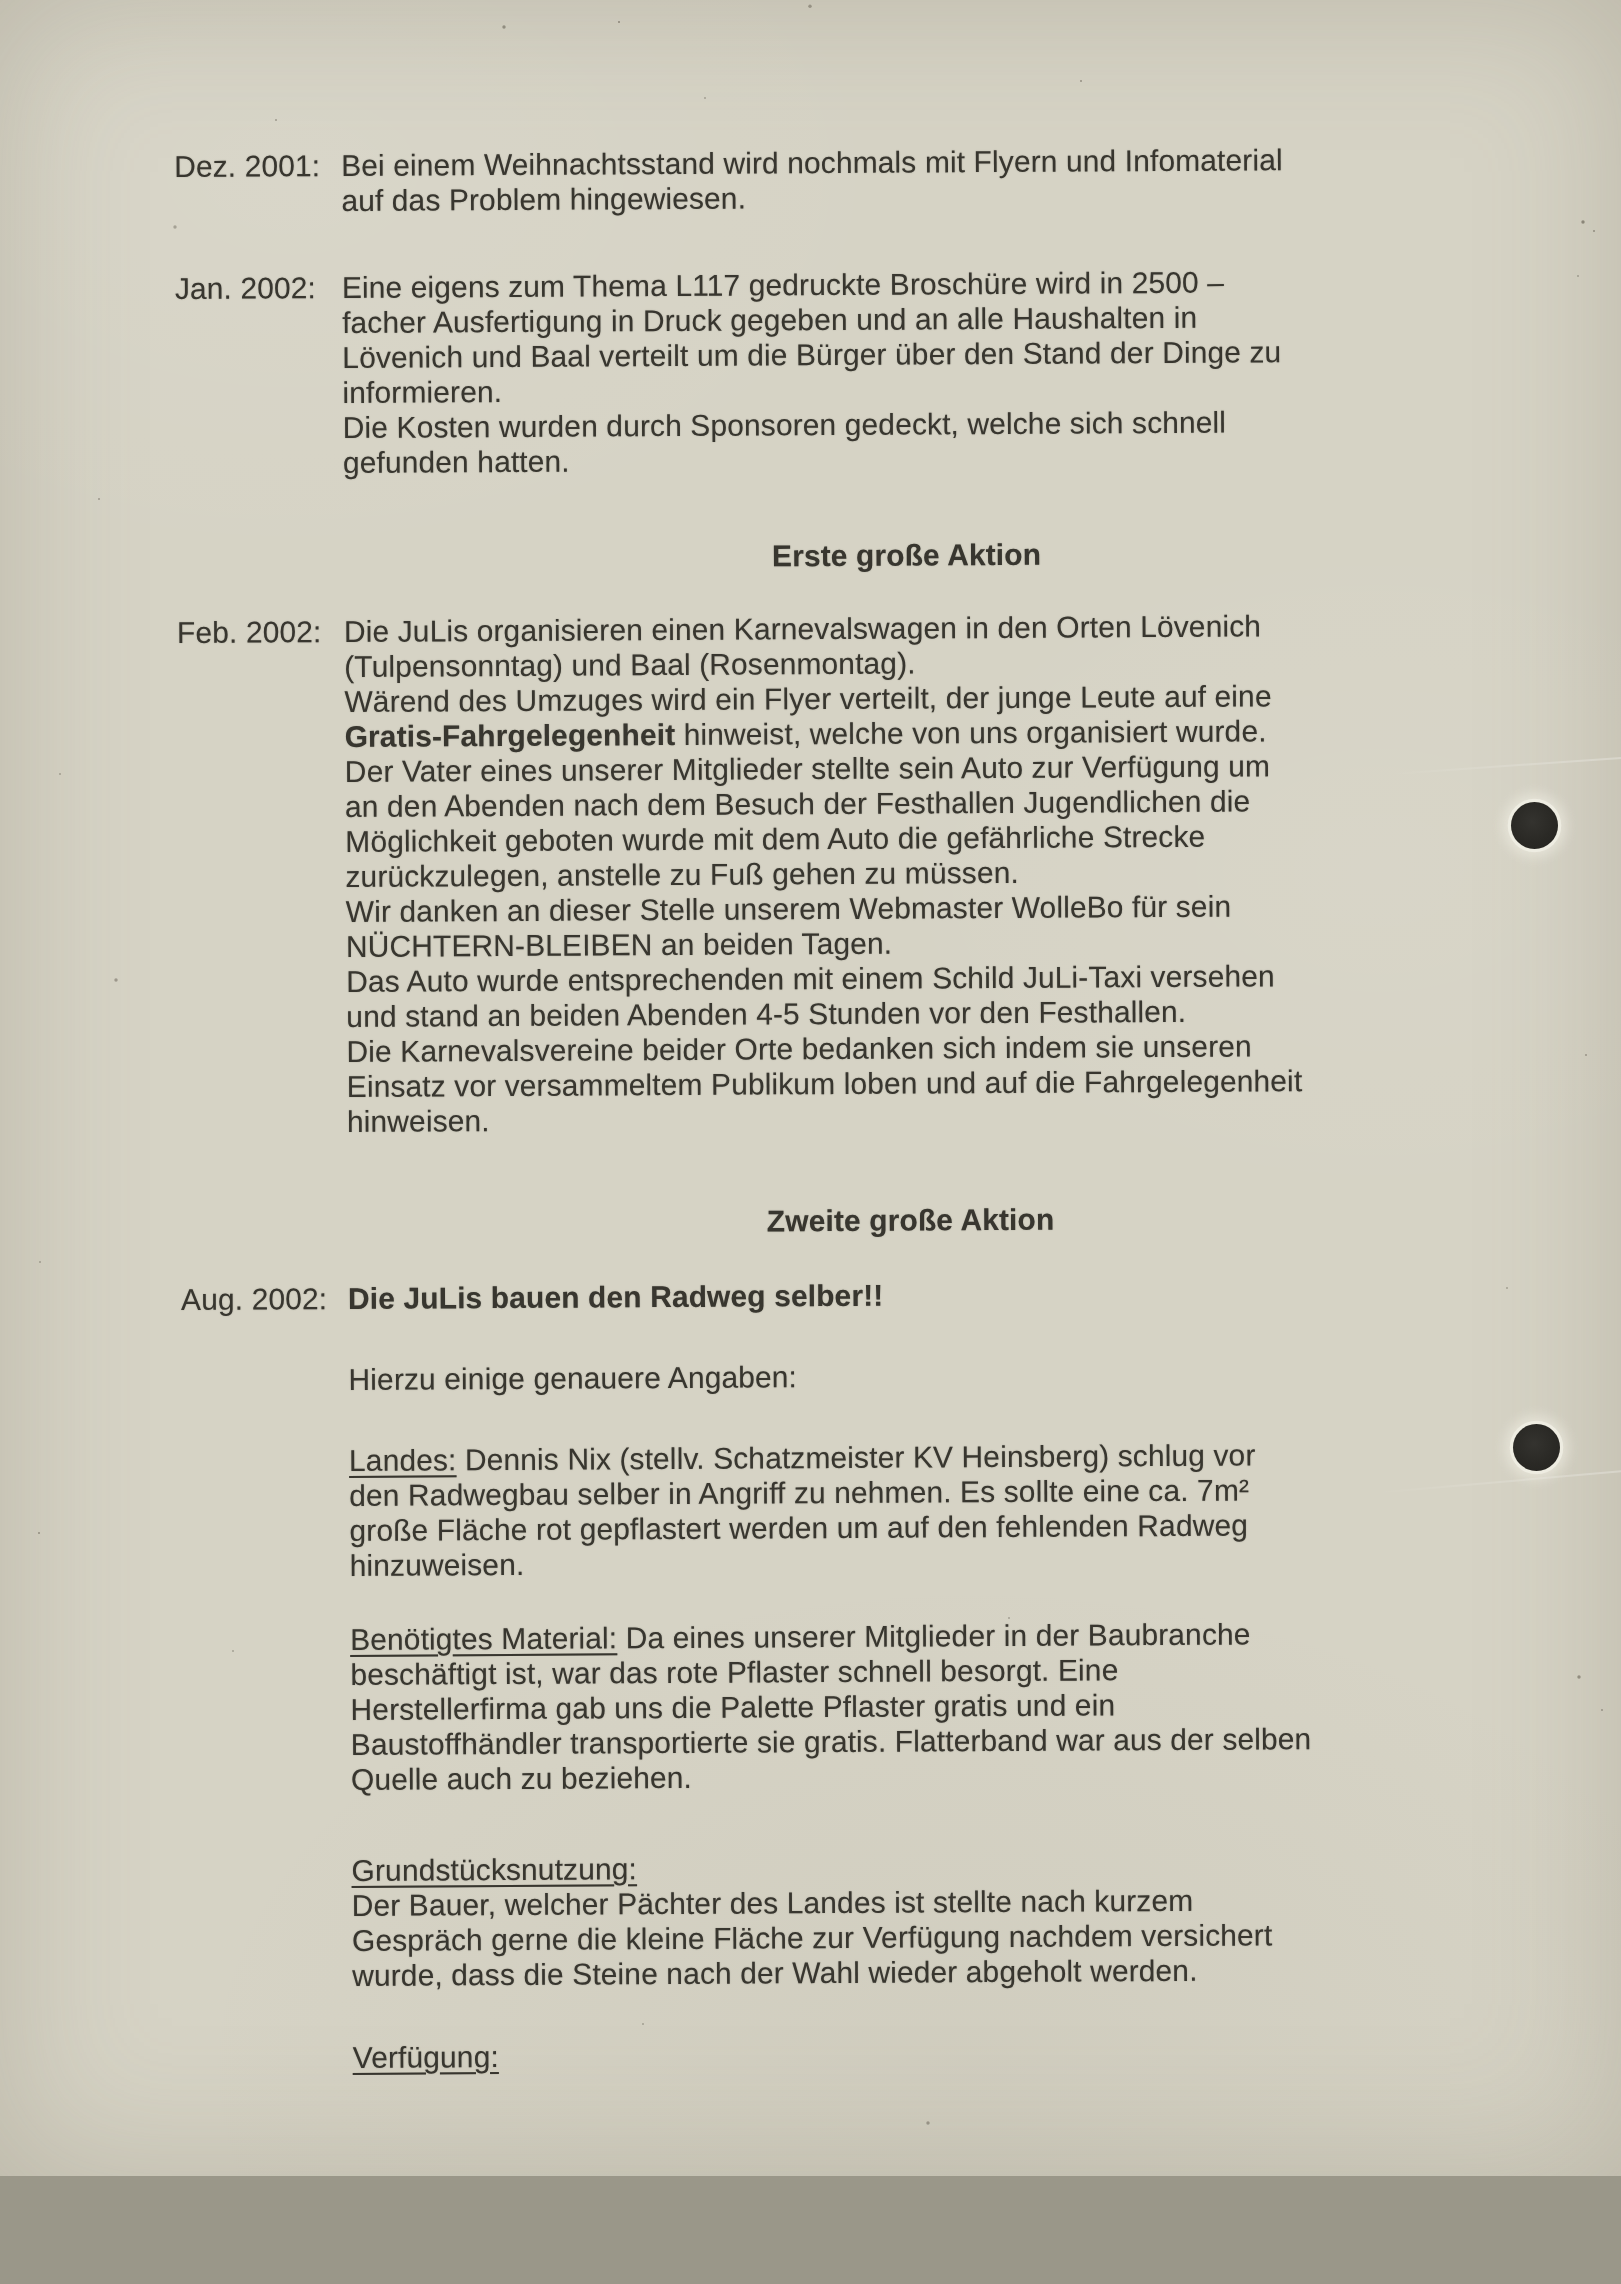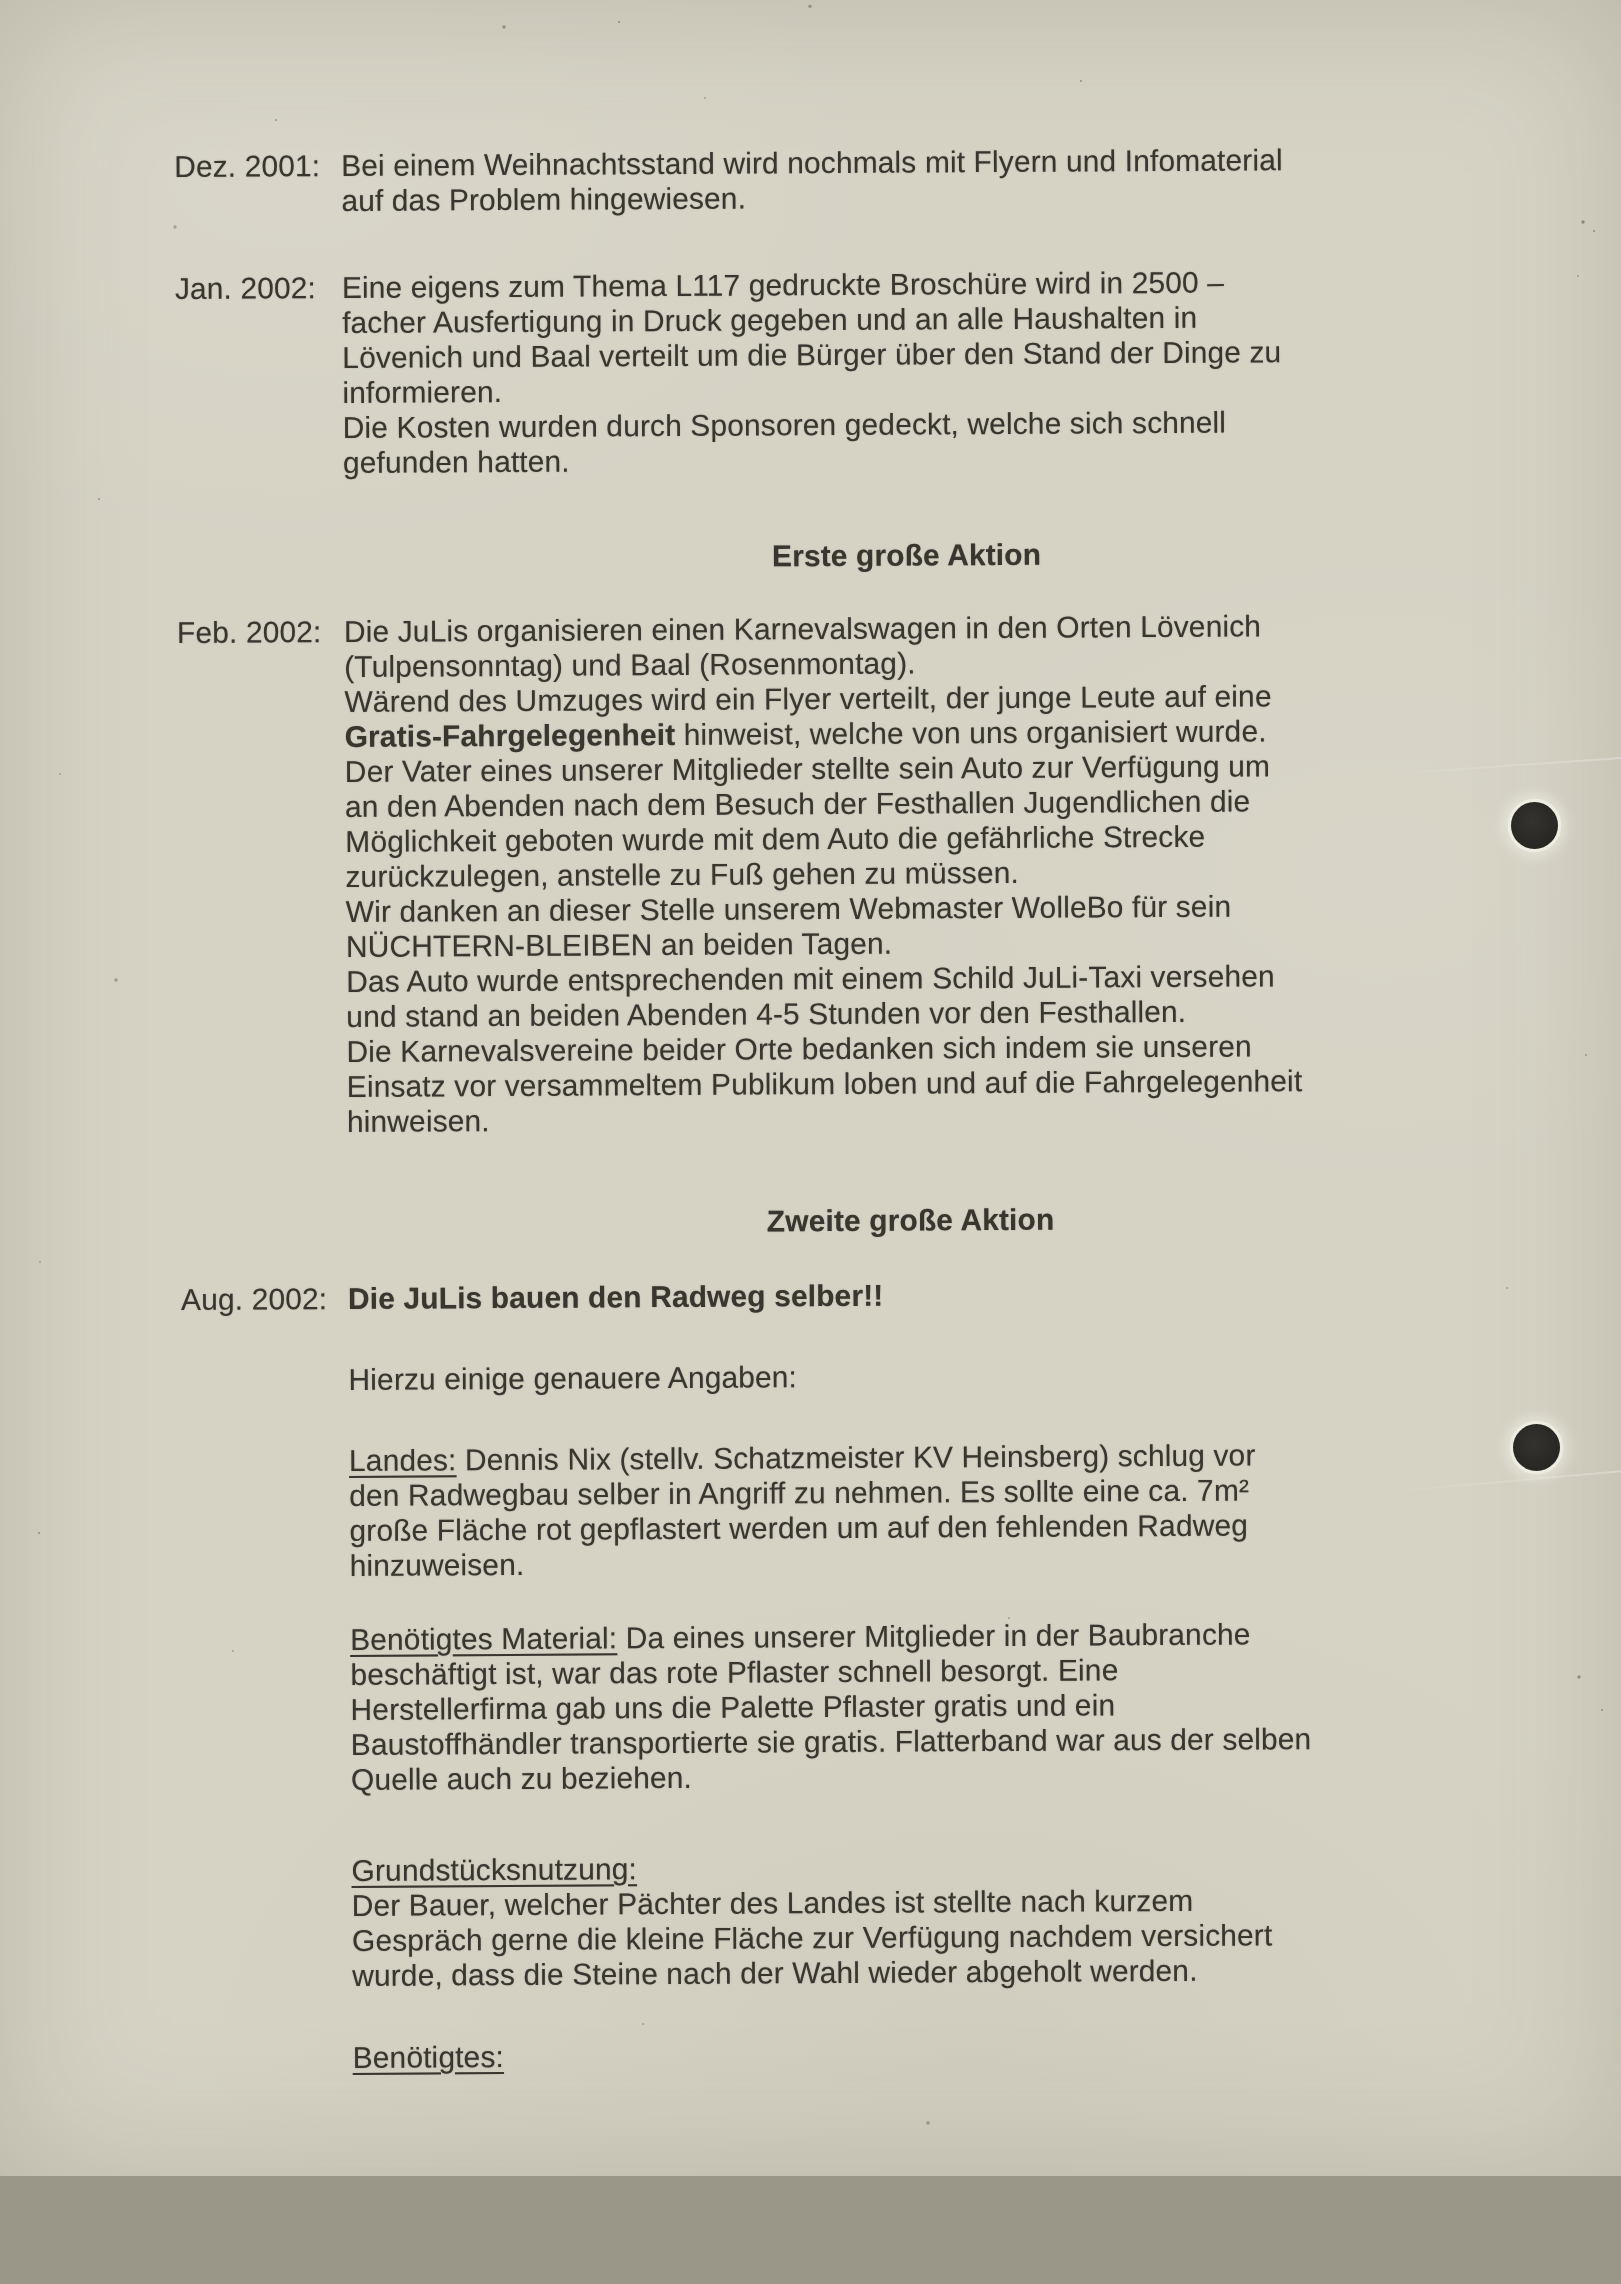--- a/index.html
+++ b/index.html
@@ -182,21 +182,21 @@
     <div class="entry g-grund">
         <div class="date"></div>
         <div class="text"><span class="u">Grundstücksnutzung:</span><span>
 Der Bauer, welcher Pächter des Landes ist stellte nach kurzem
 Gespräch gerne die kleine Fläche zur Verfügung nachdem versichert
 wurde, dass die Steine nach der Wahl wieder abgeholt werden.</span></div>
       </div>
 
     <div class="entry g-ausf">
         <div class="date"></div>
-        <div class="text"><span class="u">Benötigtes:</span></div>
+        <div class="text"><span class="u">Verfügung:</span></div>
       </div>
 
   </div>
 
   <div class="crease crease-1"></div>
   <div class="crease crease-2"></div>
   <div class="hole hole-1"></div>
   <div class="hole hole-2"></div>
   <div class="specks"></div>
 

